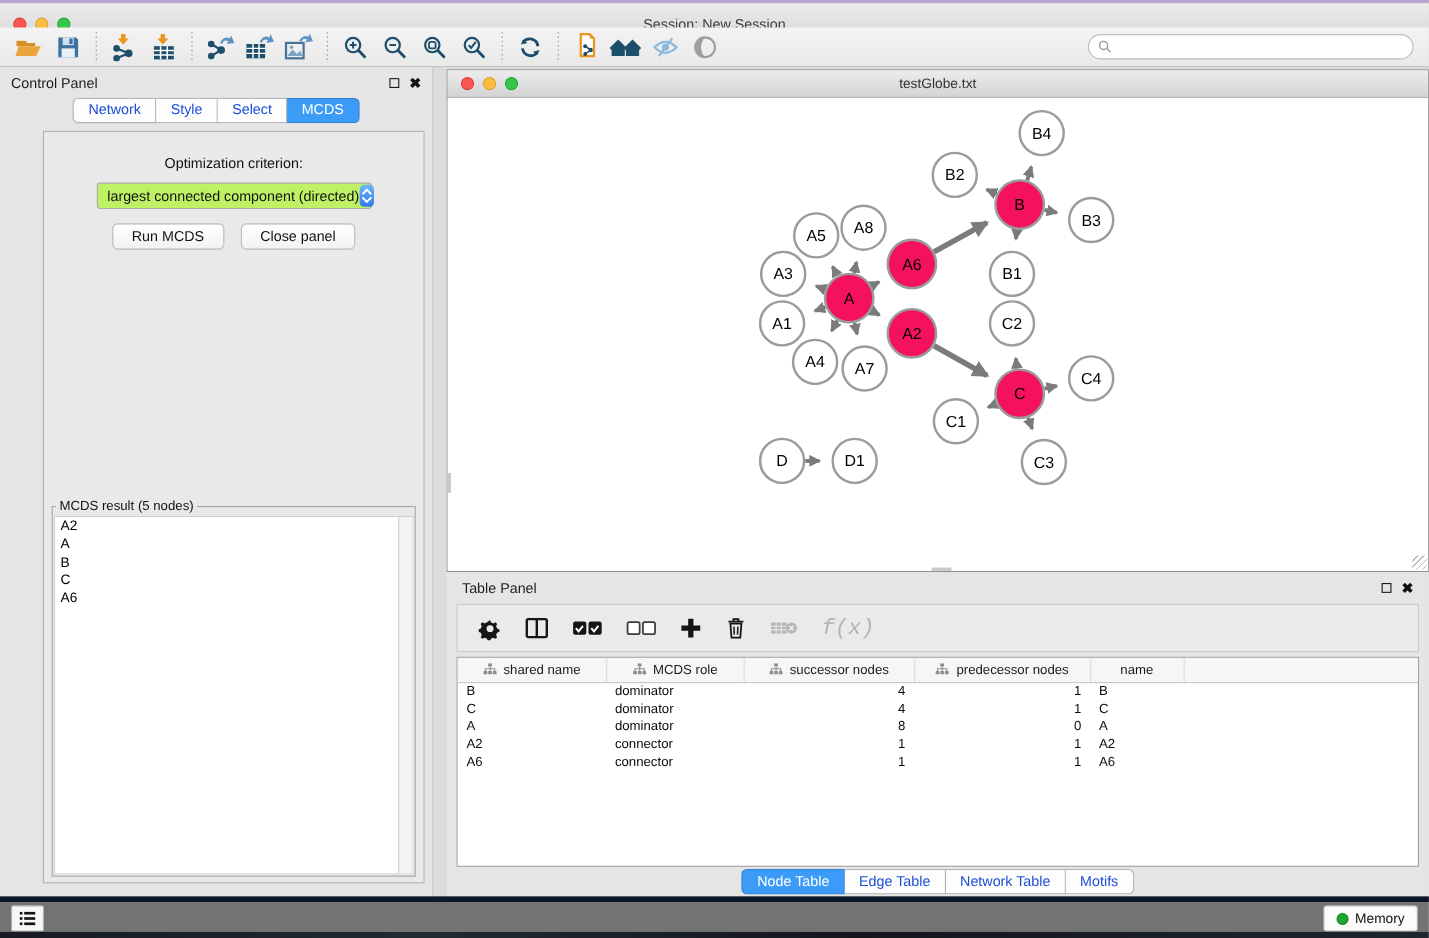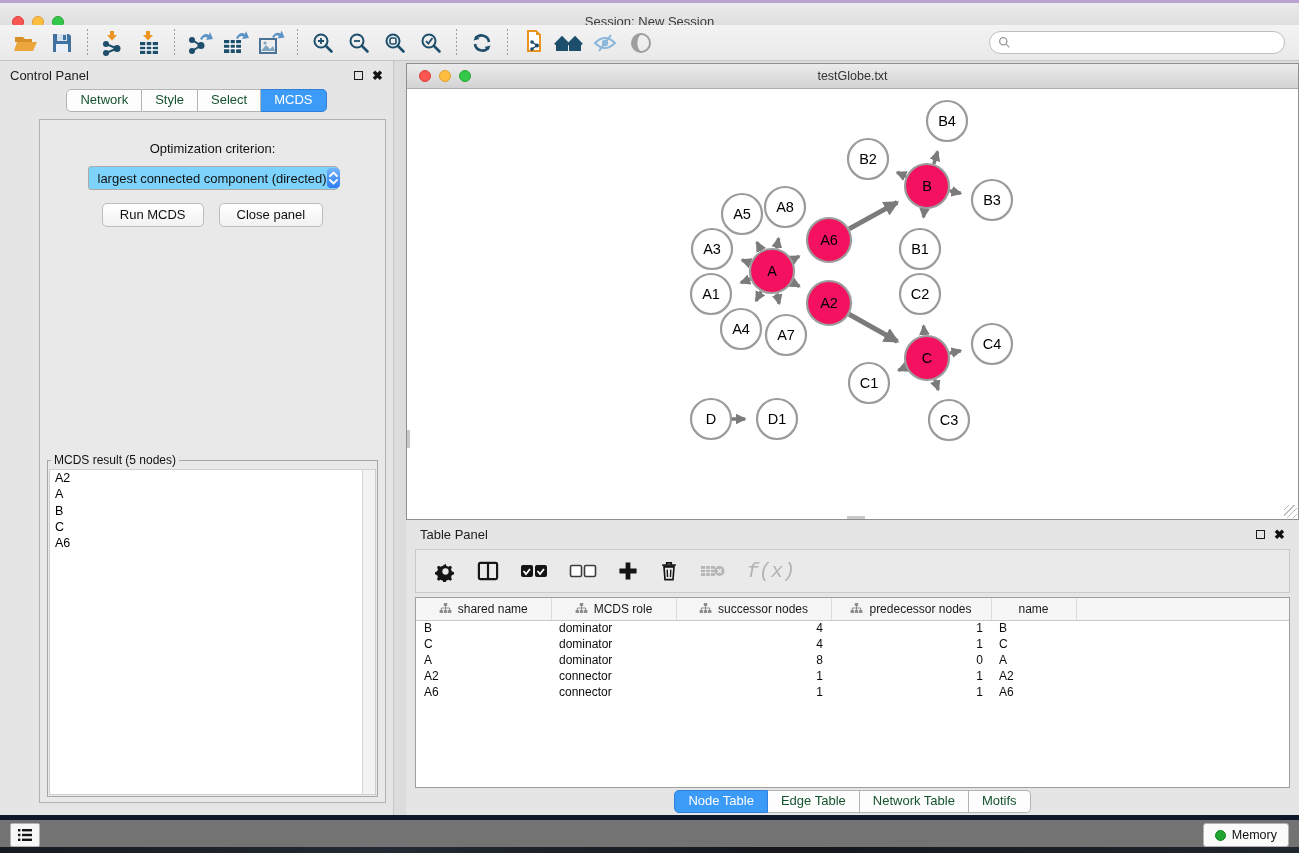--- a/index.html
+++ b/index.html
@@ -36,30 +36,30 @@
   
   .control-panel { position:absolute; left:0; top:61px; width:394px; height:754px;
       background:#e5e5e5; border-right:1px solid #c6c6c6; }
   .panel-header { height:28px; display:flex; align-items:center; padding:0 10px; }
   .panel-header .ph-title { font-size:13px; color:#1d1d1d; }
   .ph-btns { margin-left:auto; display:flex; gap:9px; align-items:center; }
   .float-box { width:9px; height:9px; border:1.5px solid #1b1b1b; display:inline-block; }
   .close-x { font-size:13px; font-weight:bold; color:#111; line-height:1; }
 
   .seg-tabs { display:flex; justify-content:center; }
-  .seg-btn { font-size:13px; color:#14532d; background:#fdfdfd; border:1px solid #b3b3b3;
+  .seg-btn { font-size:13px; color:#1d4ed8; background:#fdfdfd; border:1px solid #b3b3b3;
       border-left:none; padding:2px 13px 3px; line-height:16px; }
   .seg-btn:first-child { border-left:1px solid #b3b3b3; border-radius:5px 0 0 5px; }
   .seg-btn:last-child { border-radius:0 5px 5px 0; }
   .seg-btn.active { background:#3d9bf8; color:#fff; border-color:#2f80d8; }
 
   .cp-content { position:absolute; left:7px; right:7px; top:58px; bottom:12px;
       border:1px solid #b2b2b2; background:#e9e9e9;margin-left:32px; }
   .opt-label { text-align:center; font-size:13px; margin-top:21px; color:#111; }
-  .combo { margin:10px auto 0; width:250px; height:24px; background:#7dd3fc; border:1px solid #ababab;
+  .combo { margin:10px auto 0; width:250px; height:24px; background:#bef264; border:1px solid #ababab;
       border-radius:3px; display:flex; align-items:center; }
   .combo .combo-text { flex:1; font-size:13px; padding-left:9px; color:#111; white-space:nowrap; }
   .combo .stepper { width:19px; height:20px; margin-right:2px; border-radius:4px;
       background:linear-gradient(#71b4f9,#2f7cf0); display:flex; align-items:center; justify-content:center; }
   .btn-row { display:flex; justify-content:center; gap:15px; margin-top:13px; }
   .push-btn { font-size:13px; color:#111; background:linear-gradient(#ffffff,#f2f2f2);
       border:1px solid #bcbcbc; border-radius:5px; padding:3px 17px 4px; }
 
   fieldset.mcds-box { position:absolute; left:7px; right:7px; top:333px; bottom:5px;
       border:1px solid #a6a6a6; background:#e9e9e9; }

